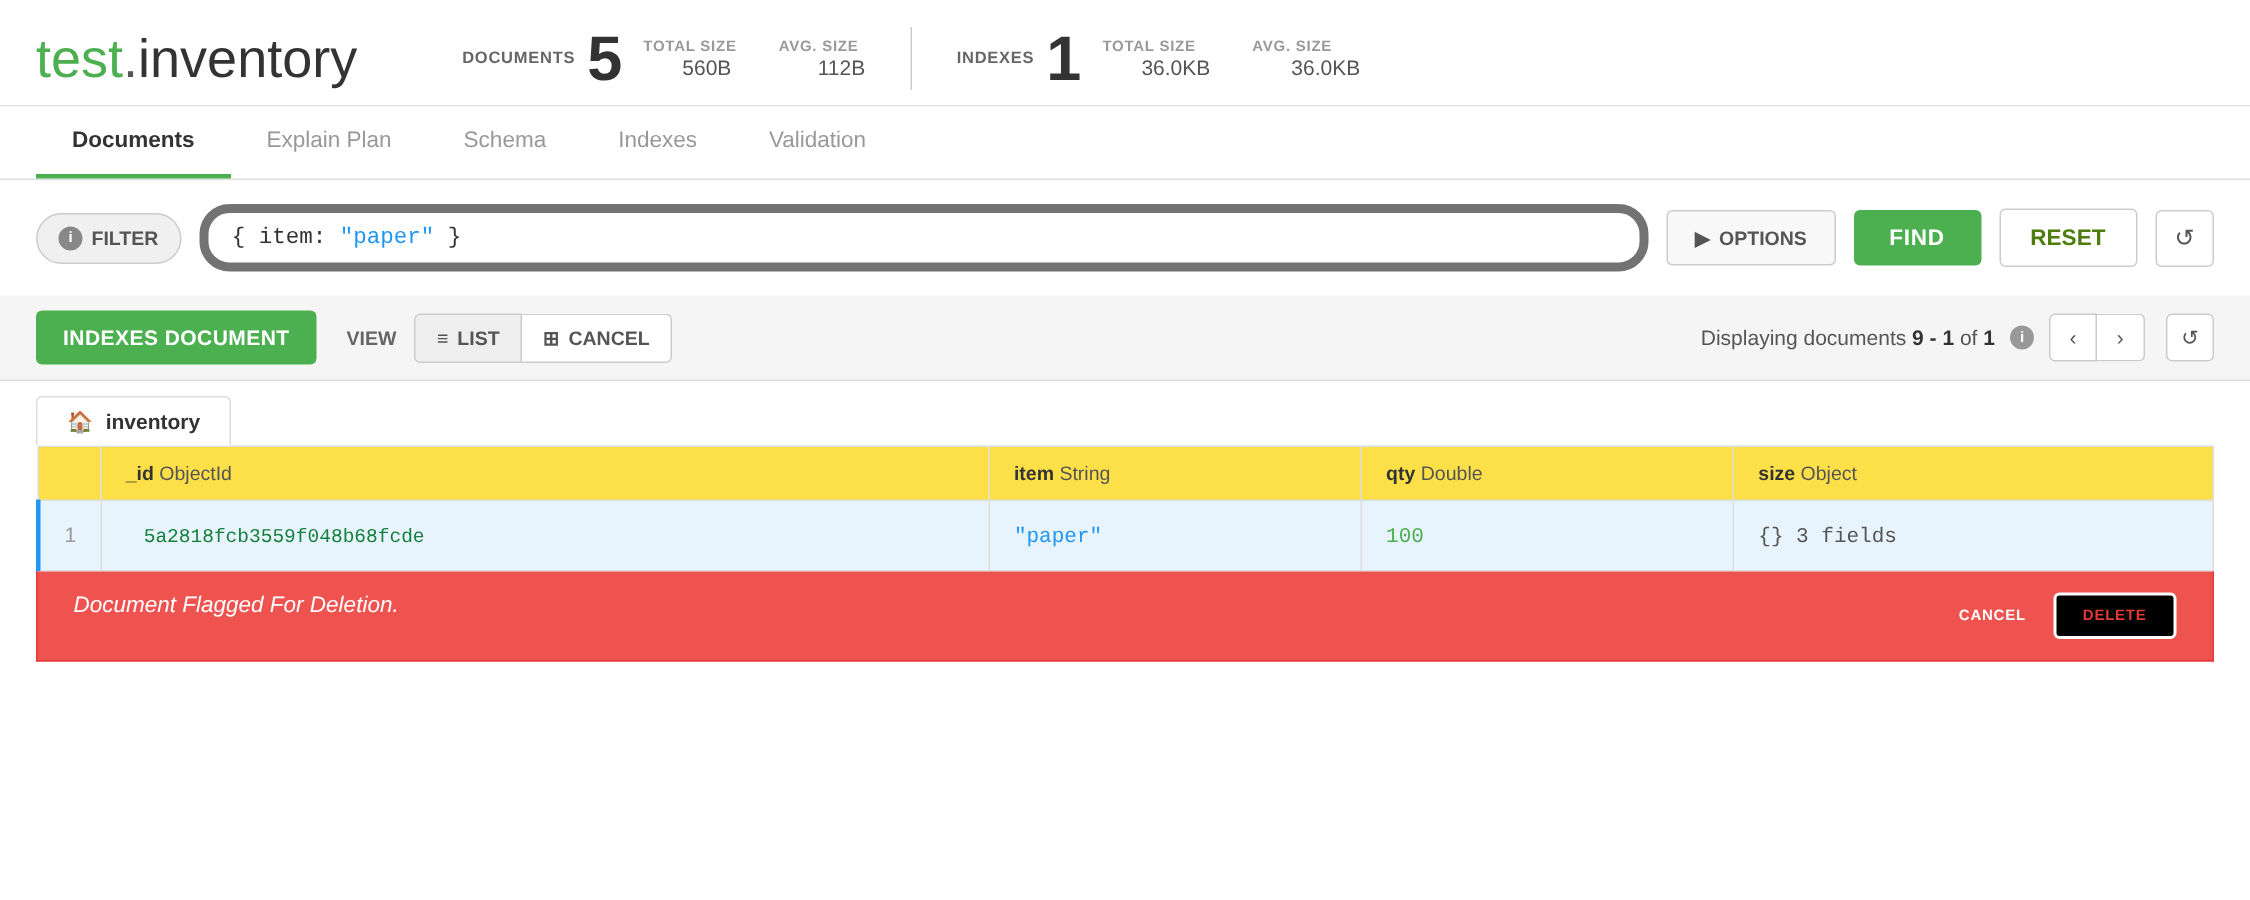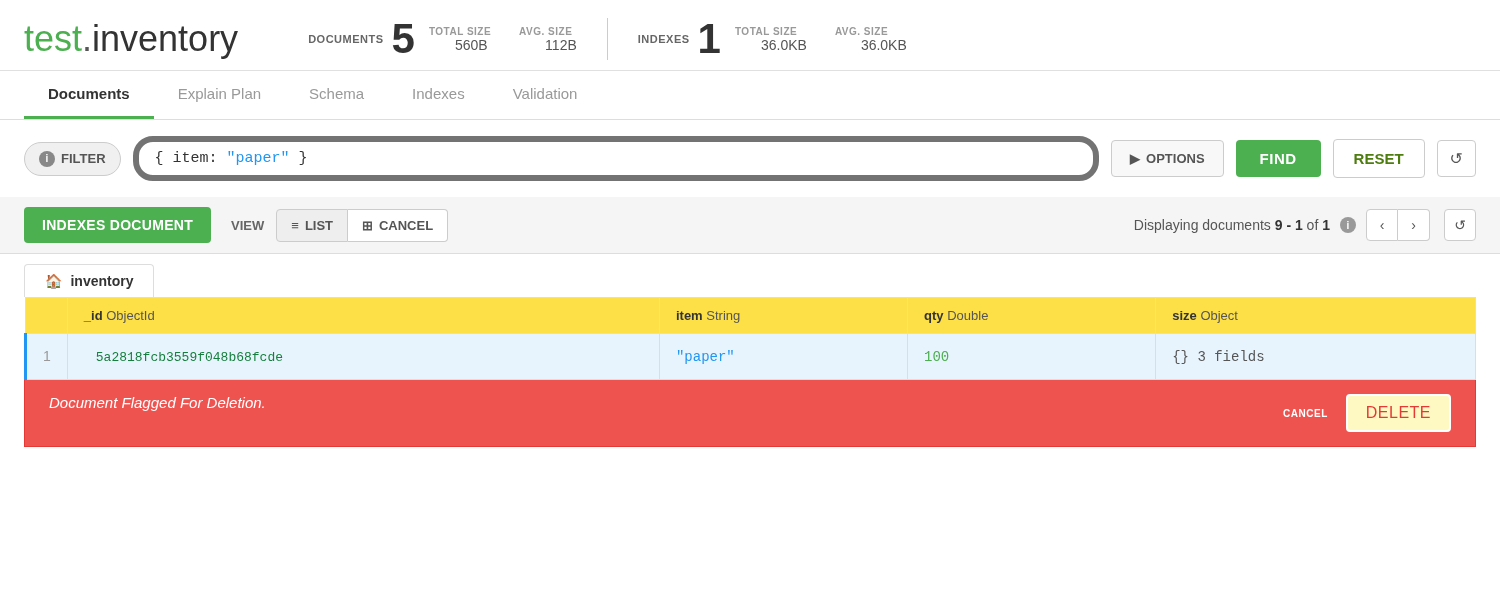--- a/index.html
+++ b/index.html
@@ -398,26 +398,26 @@
       background: transparent;
       border: none;
       color: white;
       font-size: 10px;
       font-weight: 700;
       cursor: pointer;
       letter-spacing: 0.5px;
     }
     .delete-confirm-btn {
       padding: 8px 18px;
-      background: #fef9c3;
+      background: #000000;
       border: 2px solid #fff;
       border-radius: 4px;
       color: #e53935;
-      font-size: 16px;
-      font-weight: 400;
+      font-size: 10px;
+      font-weight: 700;
       cursor: pointer;
       letter-spacing: 0.5px;
     }
 
     .filter-bar {
       display: flex;
       align-items: flex-end;
       flex: 1;
       border: 6px solid #737373;
       border-radius: 20px;

